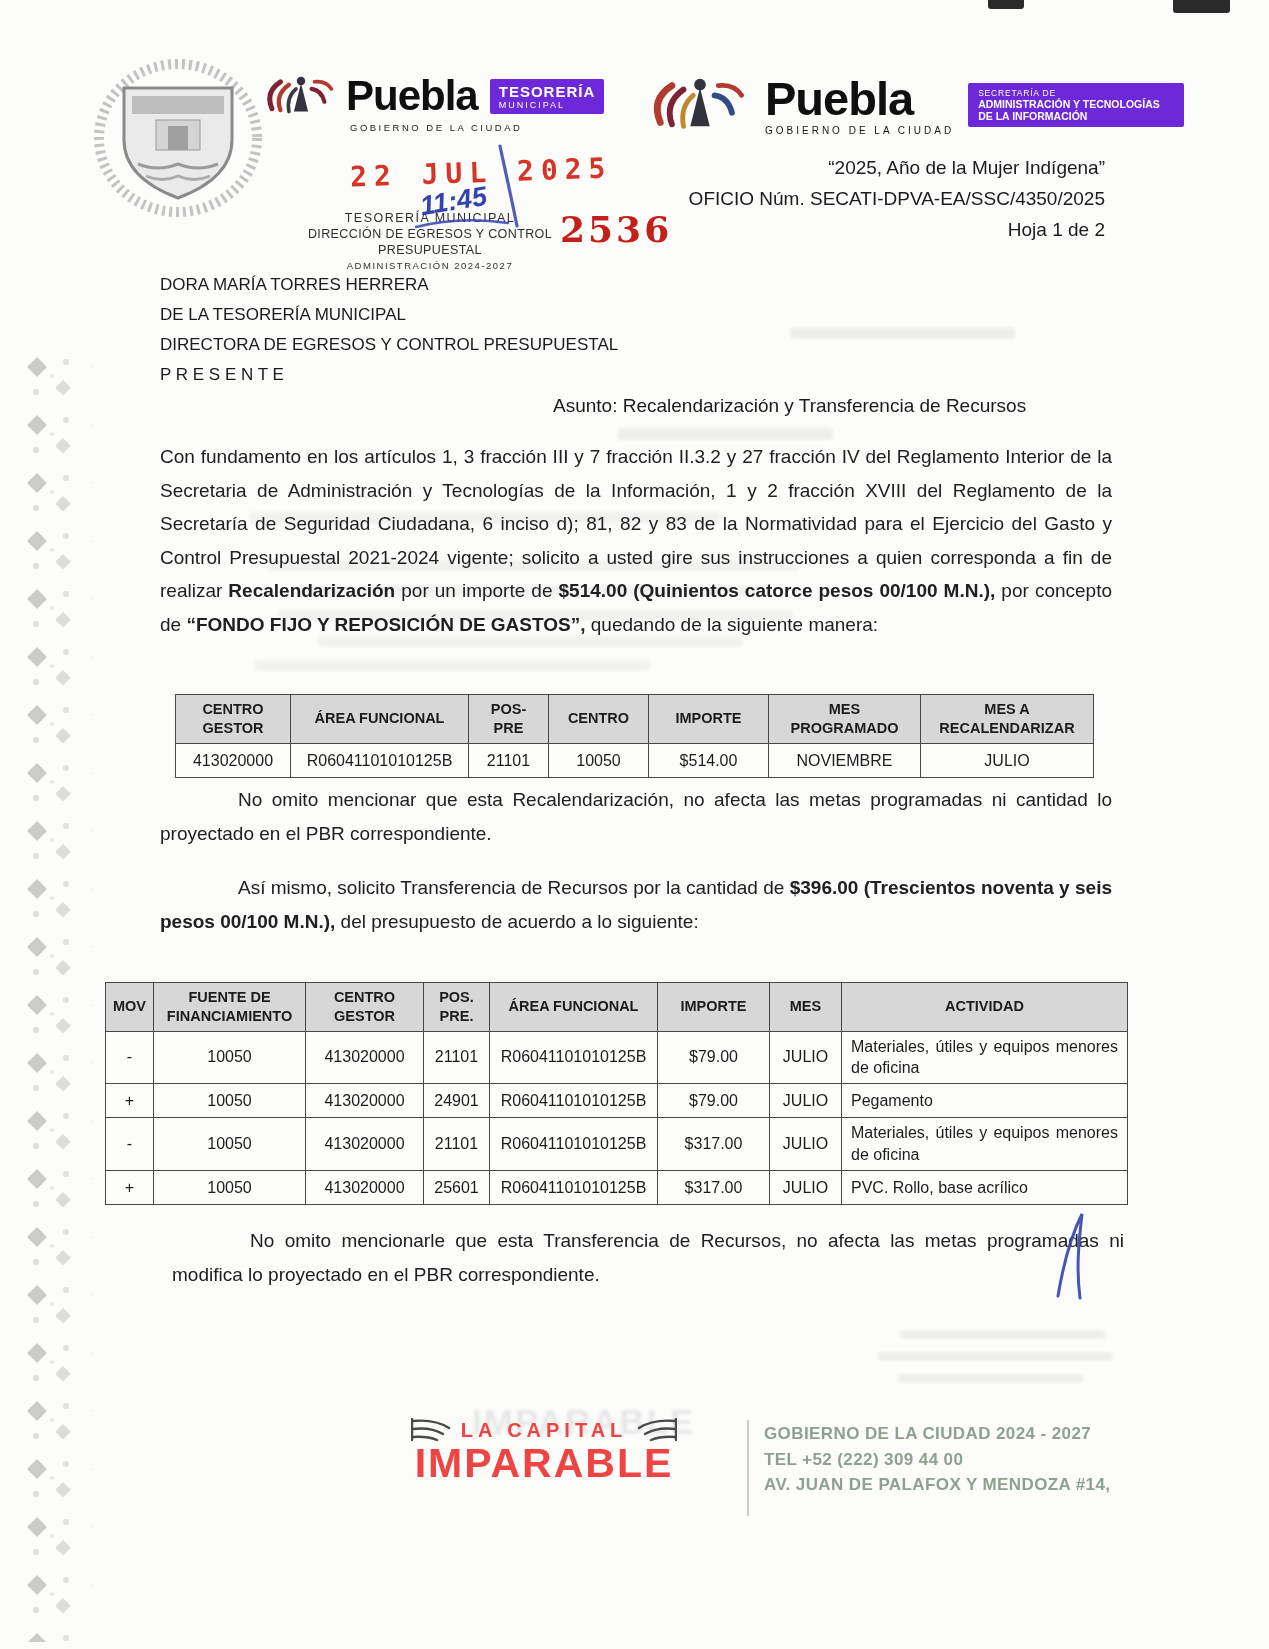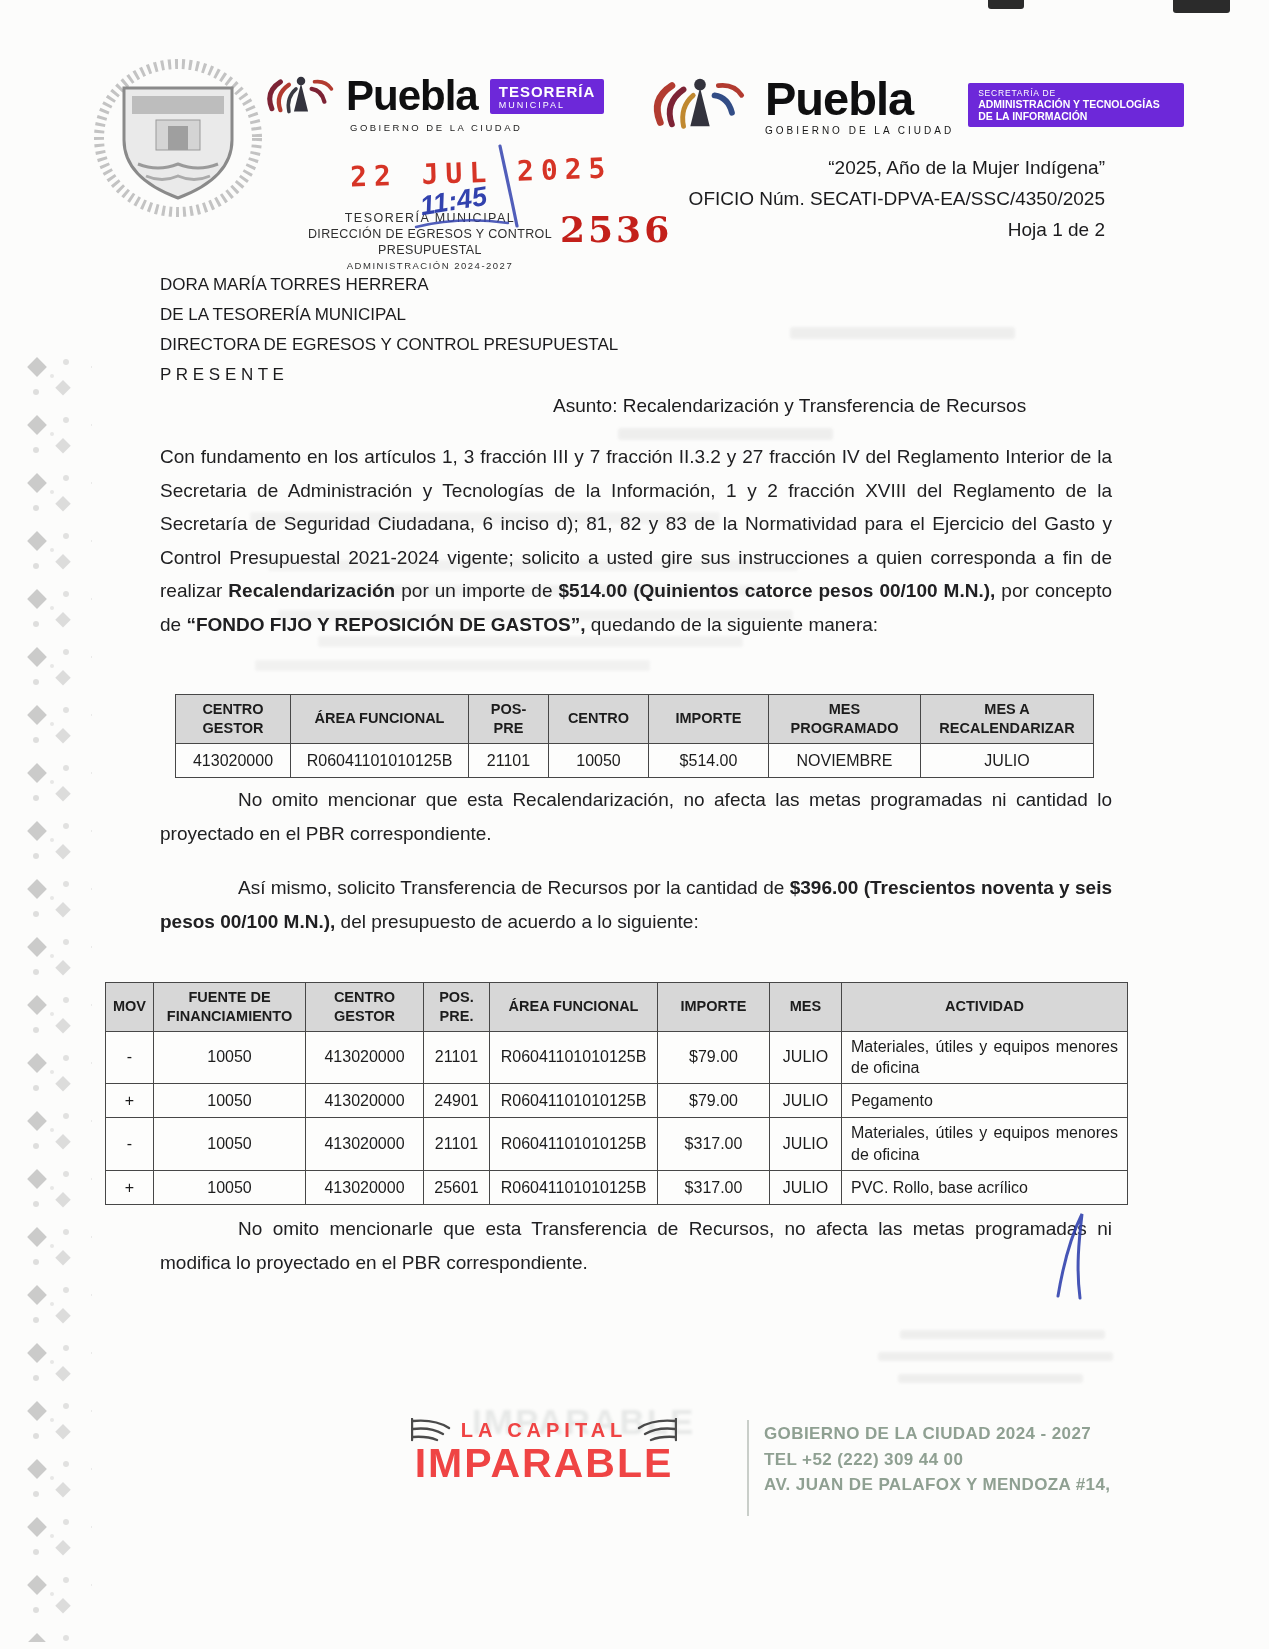--- a/index.html
+++ b/index.html
@@ -274,21 +274,21 @@
         <td>413020000</td>
         <td>25601</td>
         <td>R06041101010125B</td>
         <td>$317.00</td>
         <td>JULIO</td>
         <td class="act">PVC. Rollo, base acrílico</td>
       </tr>
     </tbody>
   </table>
 
-  <p class="par abs indent z2" style="left:160px;top:1212px;width:952px;margin:0">No omito mencionarle que esta Transferencia de Recursos, no afecta las metas programadas ni modifica lo proyectado en el PBR correspondiente.</p>
+  <p class="par abs indent z2" style="left:160px;top:1212px;width:952px;margin:12px">No omito mencionarle que esta Transferencia de Recursos, no afecta las metas programadas ni modifica lo proyectado en el PBR correspondiente.</p>
 
   <svg class="abs z3" style="left:1030px;top:1206px" width="80" height="100">
     <path d="M28,90 C33,60 42,28 52,8 C49,34 46,62 50,92" stroke="#3242ae" stroke-width="3" fill="none" opacity=".9" stroke-linecap="round"></path>
   </svg>
 
   <div class="abs" style="left:472px;top:1402px;font-size:35px;font-weight:800;letter-spacing:2px;color:#4d5b5a;opacity:.12;filter:blur(1.4px);z-index:1">IMPARABLE</div>
 
   <div class="abs z2" style="left:388px;top:1418px;width:312px;text-align:center;color:#ef4444">
     <div style="display:flex;align-items:center;justify-content:center;gap:8px">
       <svg width="42" height="24" style="transform:scaleX(-1)">

